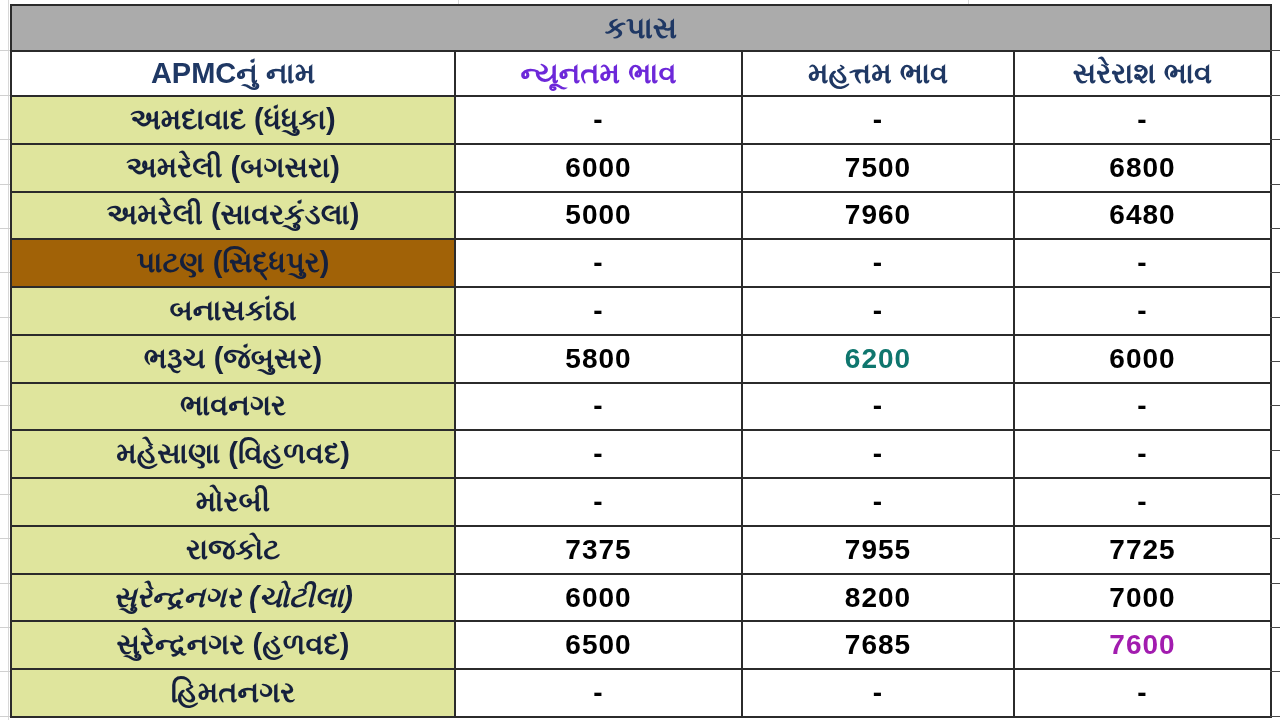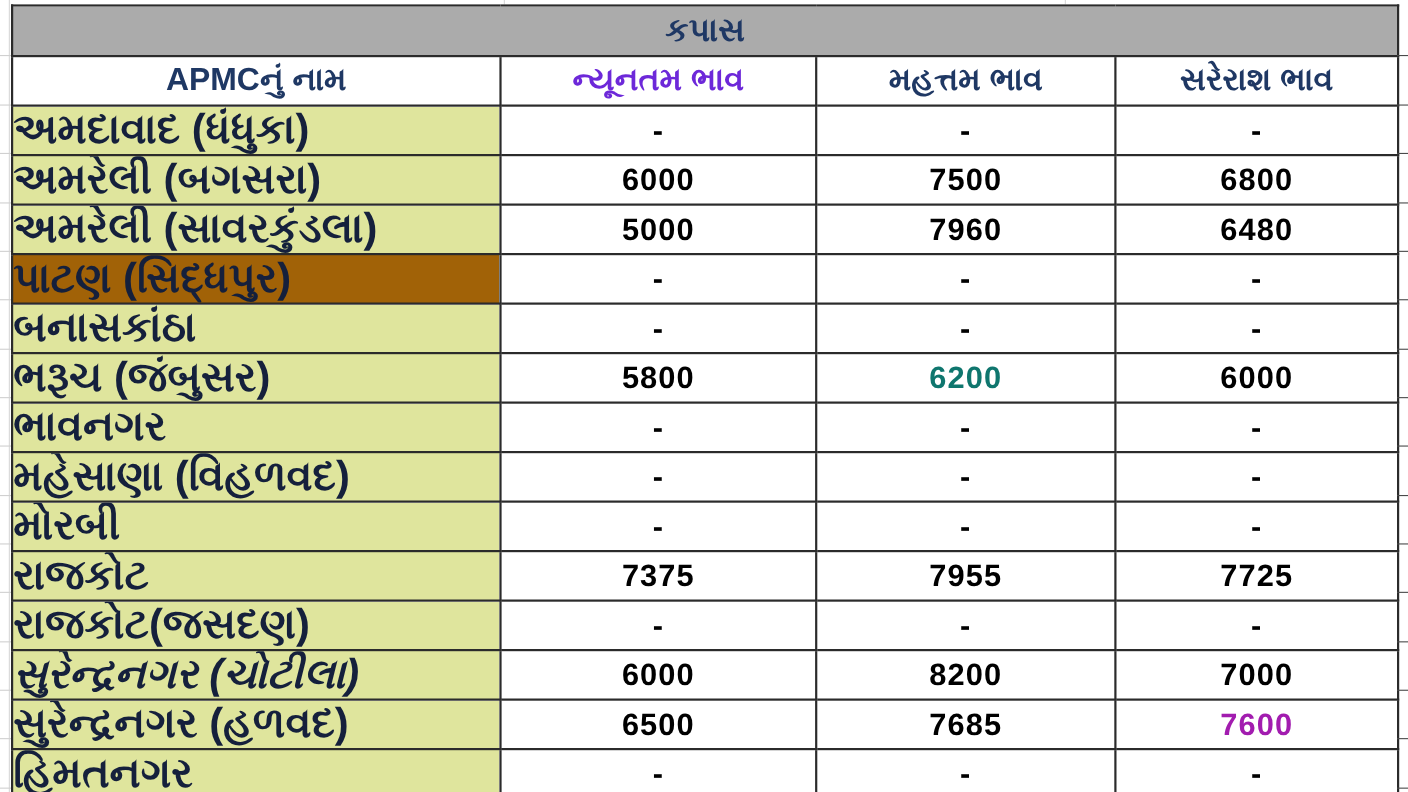--- a/index.html
+++ b/index.html
@@ -51,24 +51,24 @@
   }
   th.col-head {
     text-align: center;
     vertical-align: middle;
     font-weight: bold;
     font-size: 29px;
     background: #ffffff;
     border-radius: 18px;
   }
   td.name {
-    text-align: left;
-    vertical-align: middle;
-    font-weight: bold;
-    font-size: 38px;
+    text-align: center;
+    vertical-align: middle;
+    font-weight: bold;
+    font-size: 29px;
     padding-left: 8px;
   }
   td.val {
     text-align: center;
     vertical-align: middle;
     font-weight: bold;
     font-size: 28px;
     letter-spacing: 1px;
     background: #ffffff;
   }
@@ -153,26 +153,20 @@
           <td class="name" style="background: rgb(223, 229, 157); color: rgb(21, 32, 60);">મોરબી</td>
           <td class="val" style="color: rgb(0, 0, 0);">-</td>
           <td class="val" style="color: rgb(0, 0, 0);">-</td>
           <td class="val" style="color: rgb(0, 0, 0);">-</td>
         </tr>
         <tr>
           <td class="name" style="background: rgb(223, 229, 157); color: rgb(21, 32, 60);">રાજકોટ</td>
           <td class="val" style="color: rgb(0, 0, 0);">7375</td>
           <td class="val" style="color: rgb(0, 0, 0);">7955</td>
           <td class="val" style="color: rgb(0, 0, 0);">7725</td>
-        </tr>
-        <tr>
-          <td class="name" style="background: rgb(223, 229, 157); color: rgb(21, 32, 60);">રાજકોટ(જસદણ)</td>
-          <td class="val" style="color: rgb(0, 0, 0);">-</td>
-          <td class="val" style="color: rgb(0, 0, 0);">-</td>
-          <td class="val" style="color: rgb(0, 0, 0);">-</td>
         </tr>
         <tr>
           <td class="name" style="background: rgb(223, 229, 157); color: rgb(21, 32, 60); font-style: italic;">સુરેન્દ્રનગર (ચોટીલા)</td>
           <td class="val" style="color: rgb(0, 0, 0);">6000</td>
           <td class="val" style="color: rgb(0, 0, 0);">8200</td>
           <td class="val" style="color: rgb(0, 0, 0);">7000</td>
         </tr>
         <tr>
           <td class="name" style="background: rgb(223, 229, 157); color: rgb(21, 32, 60);">સુરેન્દ્રનગર (હળવદ)</td>
           <td class="val" style="color: rgb(0, 0, 0);">6500</td>

